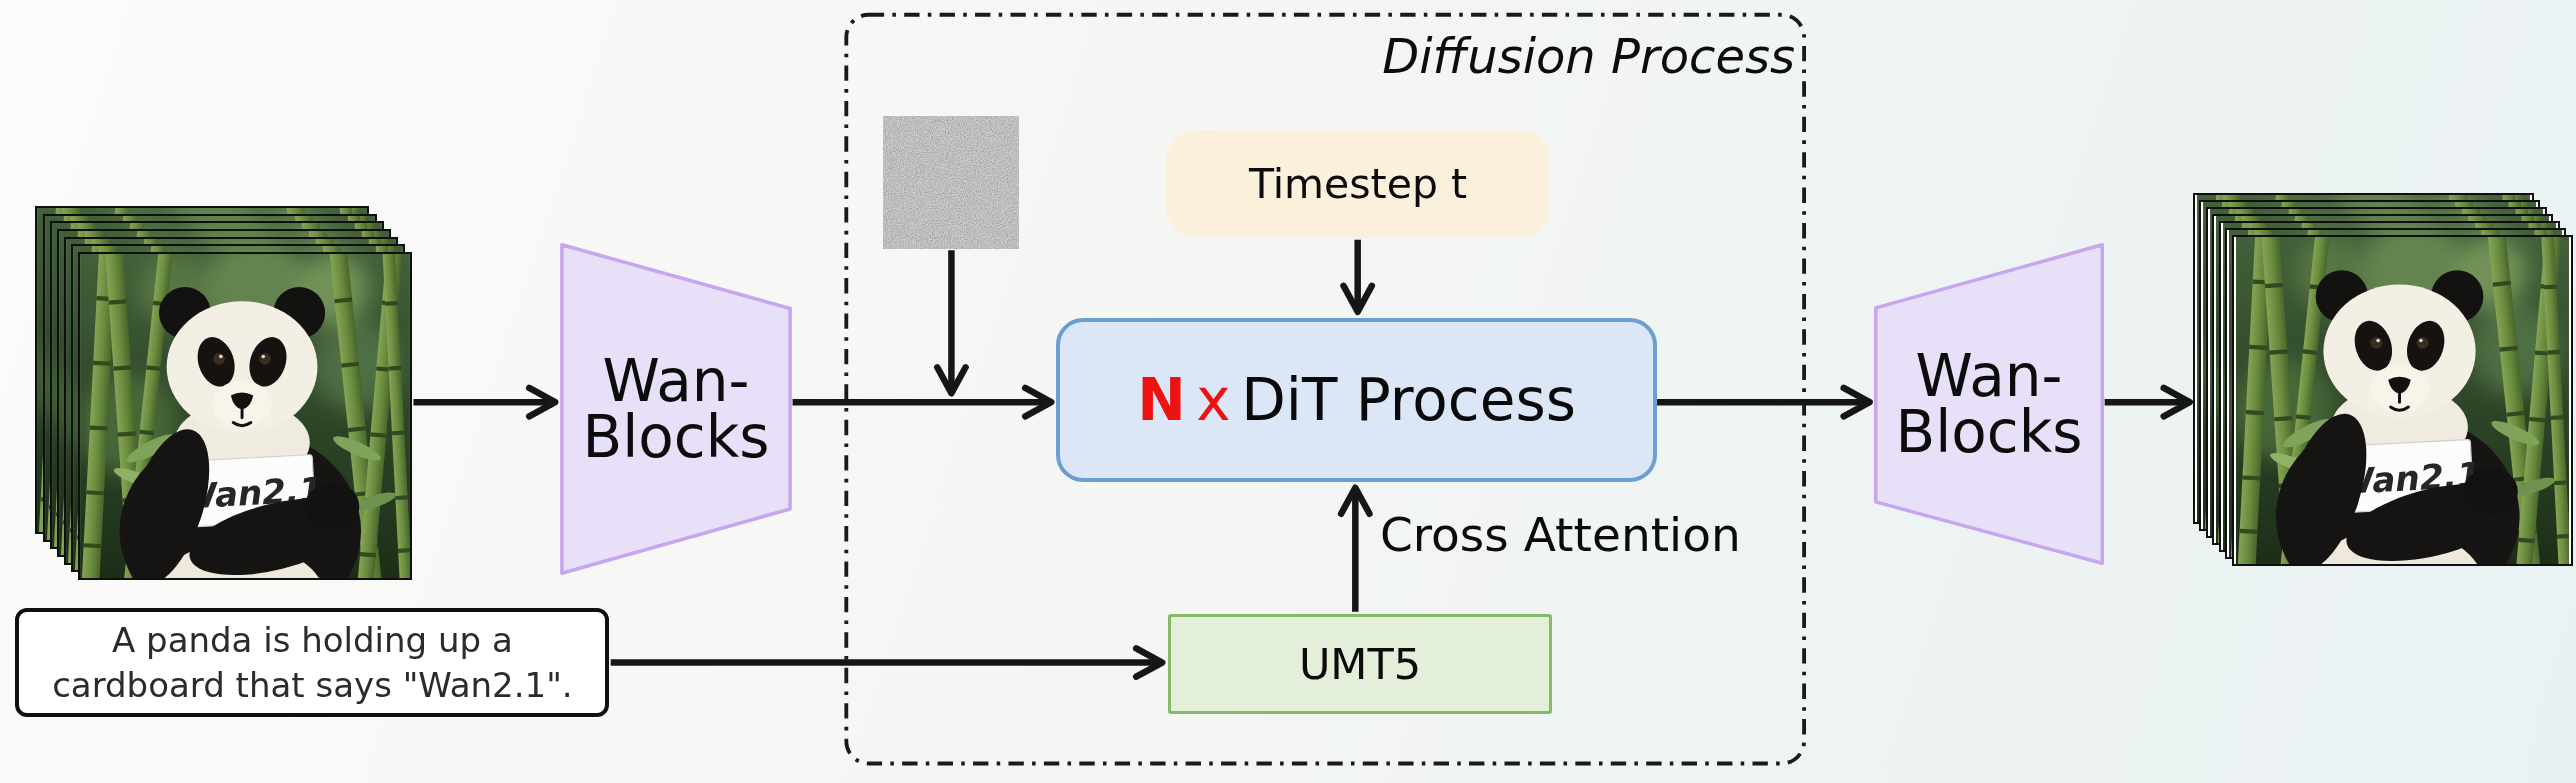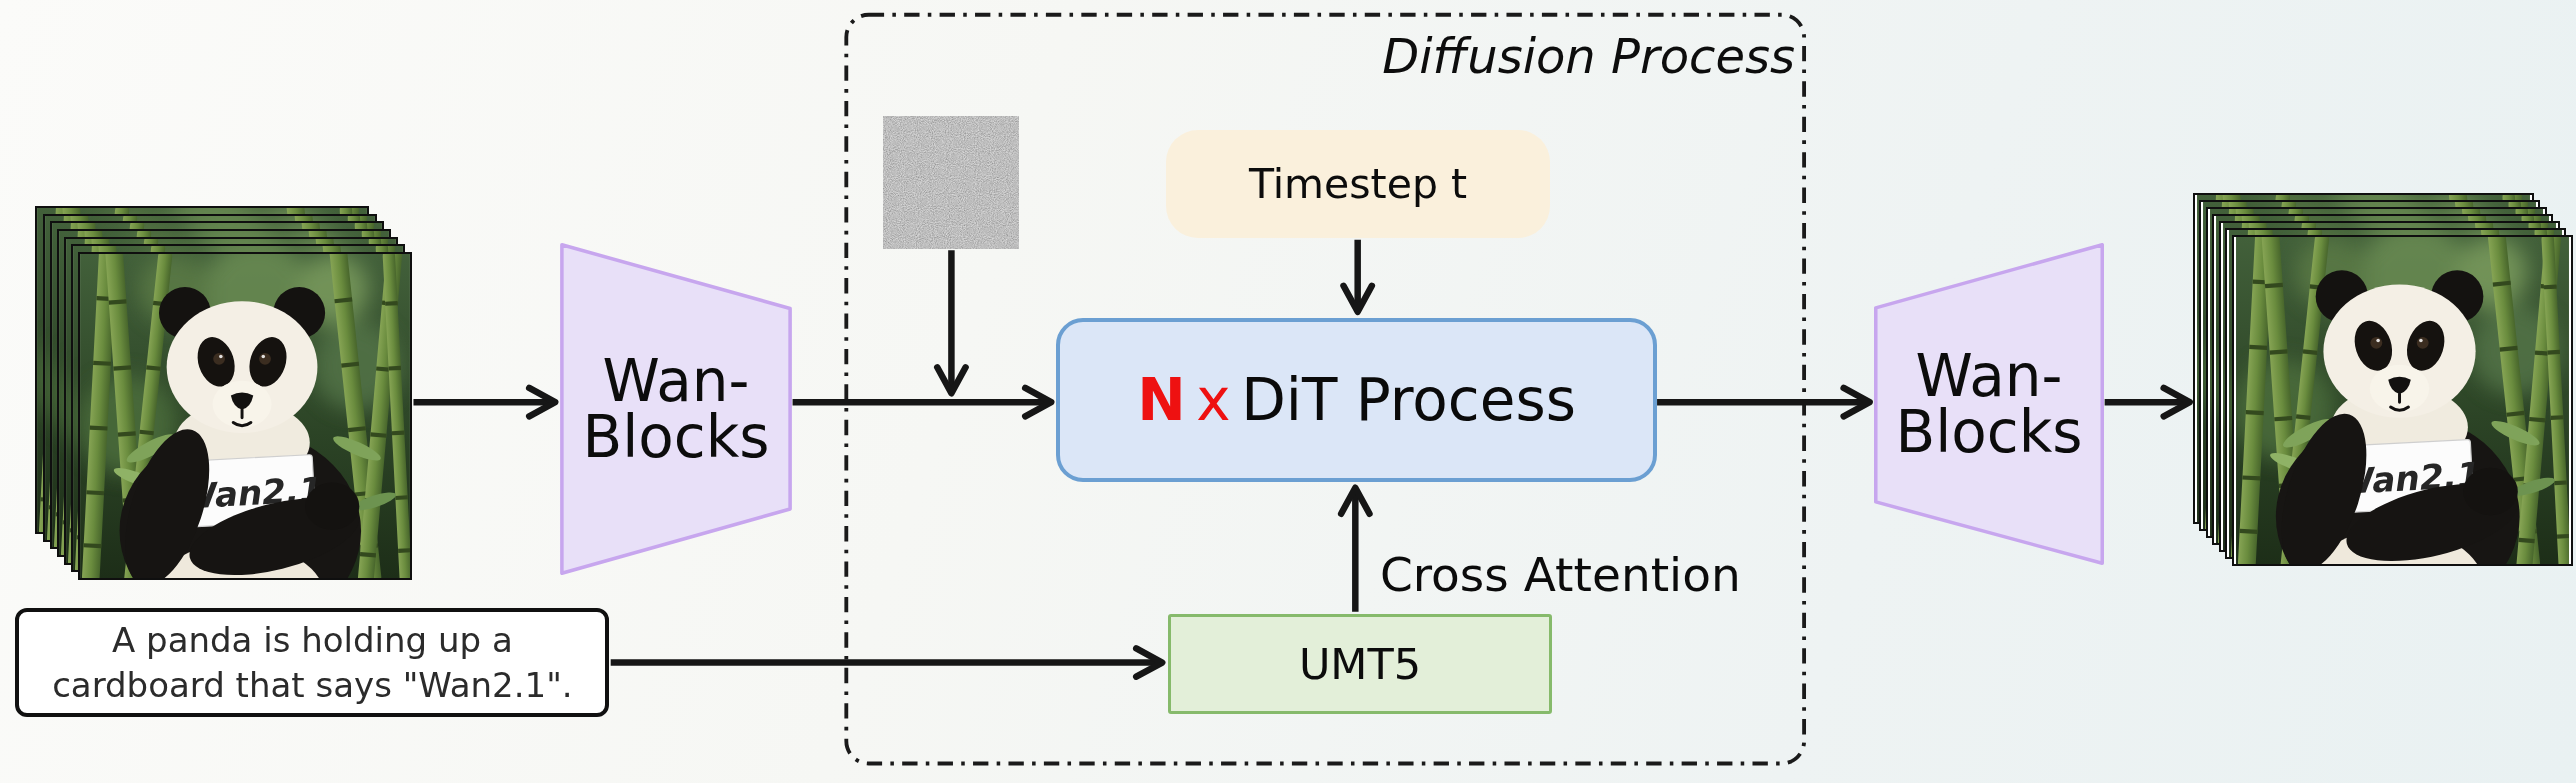--- a/index.html
+++ b/index.html
@@ -57,21 +57,21 @@
     font-size:34px;line-height:45px;color:#2b2b2b;
   }
   
   #diffusion-title{
     position:absolute;left:1346px;top:28px;width:449px;
     text-align:right;
     font-size:48px;font-style:italic;color:#0d0d0d;
     white-space:nowrap;
   }
   #cross-attention-label{
-    position:absolute;left:1380px;top:547px;
+    position:absolute;left:1380px;top:507px;
     font-size:47px;color:#0b0b0b;white-space:nowrap;
   }
   
   #noise-image{
     position:absolute;left:883px;top:116px;width:136px;height:133px;
   }
   #noise-image svg{display:block;width:100%;height:100%;}
   
   #overlay{position:absolute;left:0;top:0;width:2576px;height:783px;}
   .hidden-defs{position:absolute;width:0;height:0;overflow:hidden;}

